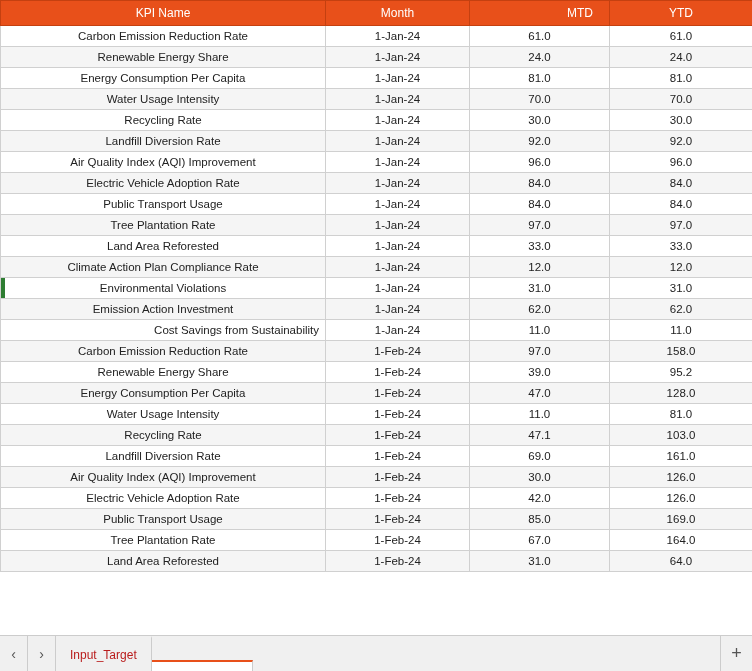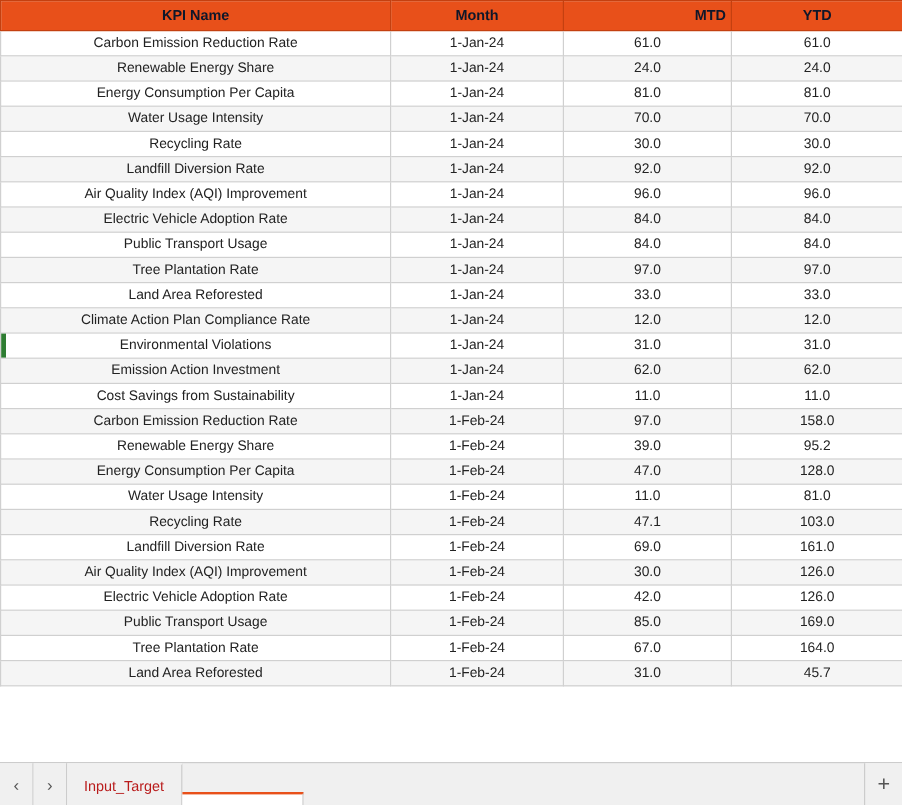--- a/index.html
+++ b/index.html
@@ -20,24 +20,24 @@
     }
 
     table {
       width: 100%;
       border-collapse: collapse;
       table-layout: fixed;
     }
 
     thead tr th {
       background-color: #E8501A;
-      color: #0f172a;
-      font-weight: bold;
+      color: #ffffff;
+      font-weight: normal;
       text-align: center;
-      padding: 5px 4px;
+      padding: 5px 16px;
       border: 1px solid #c44010;
       font-size: 12px;
     }
 
     thead tr th:first-child {
       width: 325px;
     }
     thead tr th:nth-child(2) {
       width: 144px;
     }
@@ -228,21 +228,21 @@
           <td>31.0</td>
           <td>31.0</td>
         </tr>
         <tr>
           <td style="position: relative; text-align: center;">Emission Action Investment</td>
           <td>1-Jan-24</td>
           <td>62.0</td>
           <td>62.0</td>
         </tr>
         <tr>
-          <td style="position: relative; text-align: center;">Cost Savings from Sustainability</td>
+          <td style="position: relative; text-align: right;">Cost Savings from Sustainability</td>
           <td>1-Jan-24</td>
           <td>11.0</td>
           <td>11.0</td>
         </tr>
         <tr>
           <td style="position: relative; text-align: center;">Carbon Emission Reduction Rate</td>
           <td>1-Feb-24</td>
           <td>97.0</td>
           <td>158.0</td>
         </tr>
@@ -297,21 +297,21 @@
         <tr>
           <td style="position: relative; text-align: center;">Tree Plantation Rate</td>
           <td>1-Feb-24</td>
           <td>67.0</td>
           <td>164.0</td>
         </tr>
         <tr>
           <td style="position: relative; text-align: center;">Land Area Reforested</td>
           <td>1-Feb-24</td>
           <td>31.0</td>
-          <td>45.7</td>
+          <td>64.0</td>
         </tr>
       </tbody>
   </table>
 </div>
 
 <div class="bottom-tabs">
   <div class="tab-arrow">‹</div>
   <div class="tab-arrow">›</div>
   <div id="tab-0" class="tab-item">Input_Target</div>
   <div id="tab-1" class="tab-item active">Input_Actual</div>

